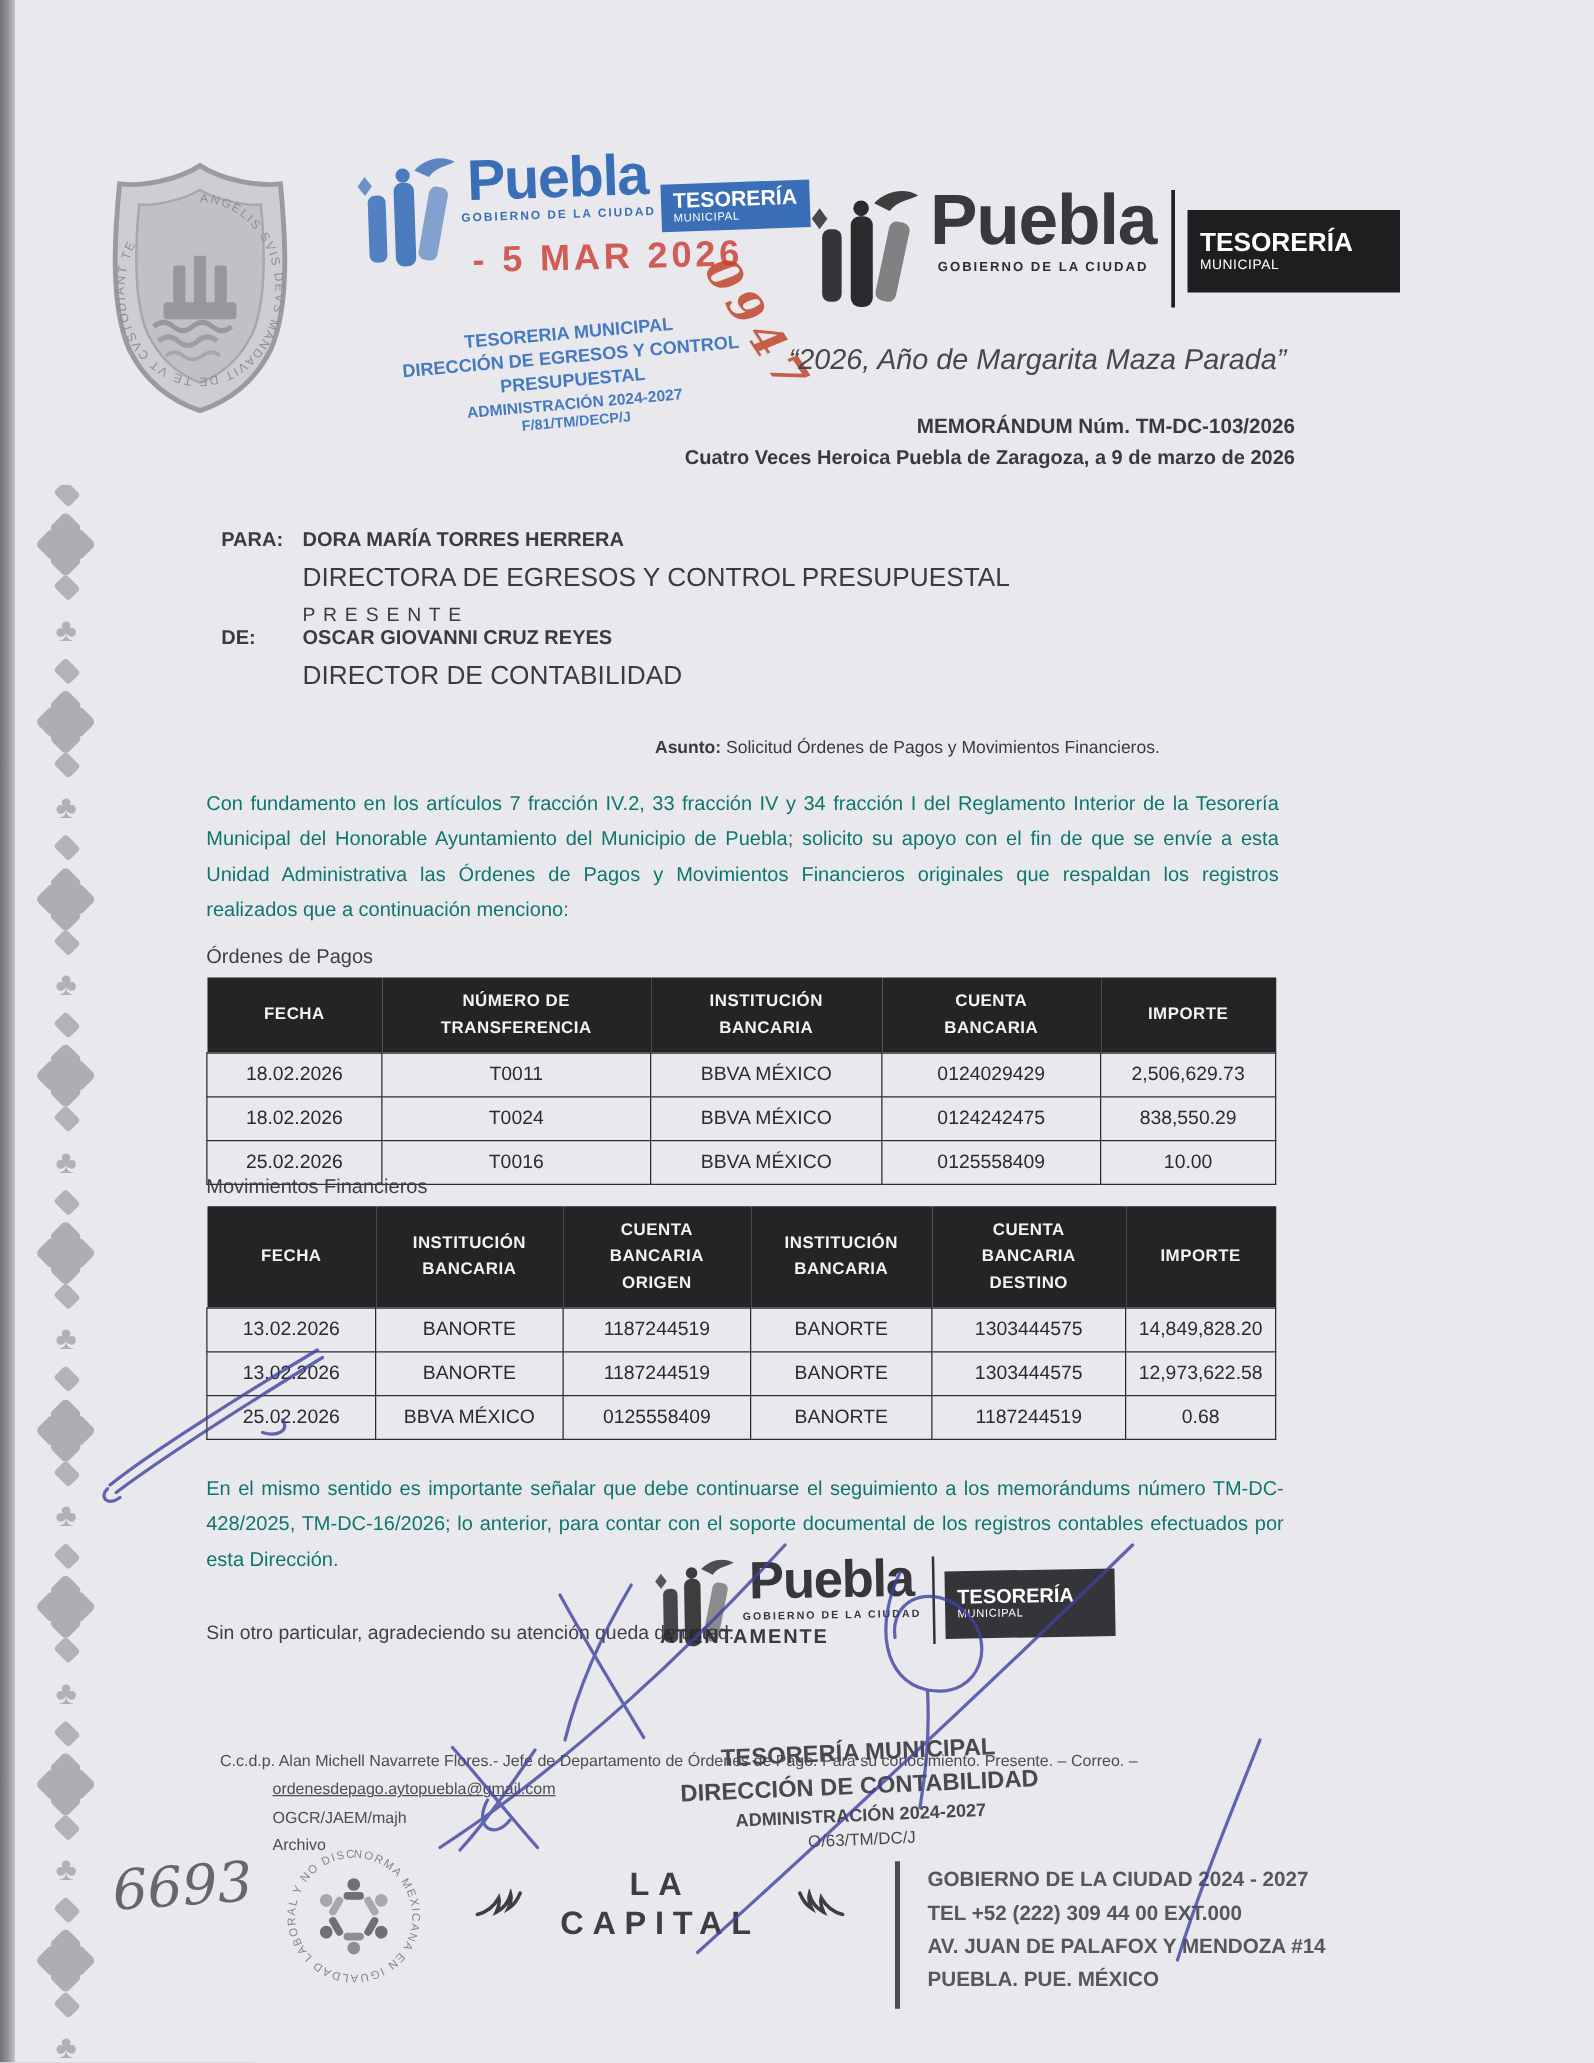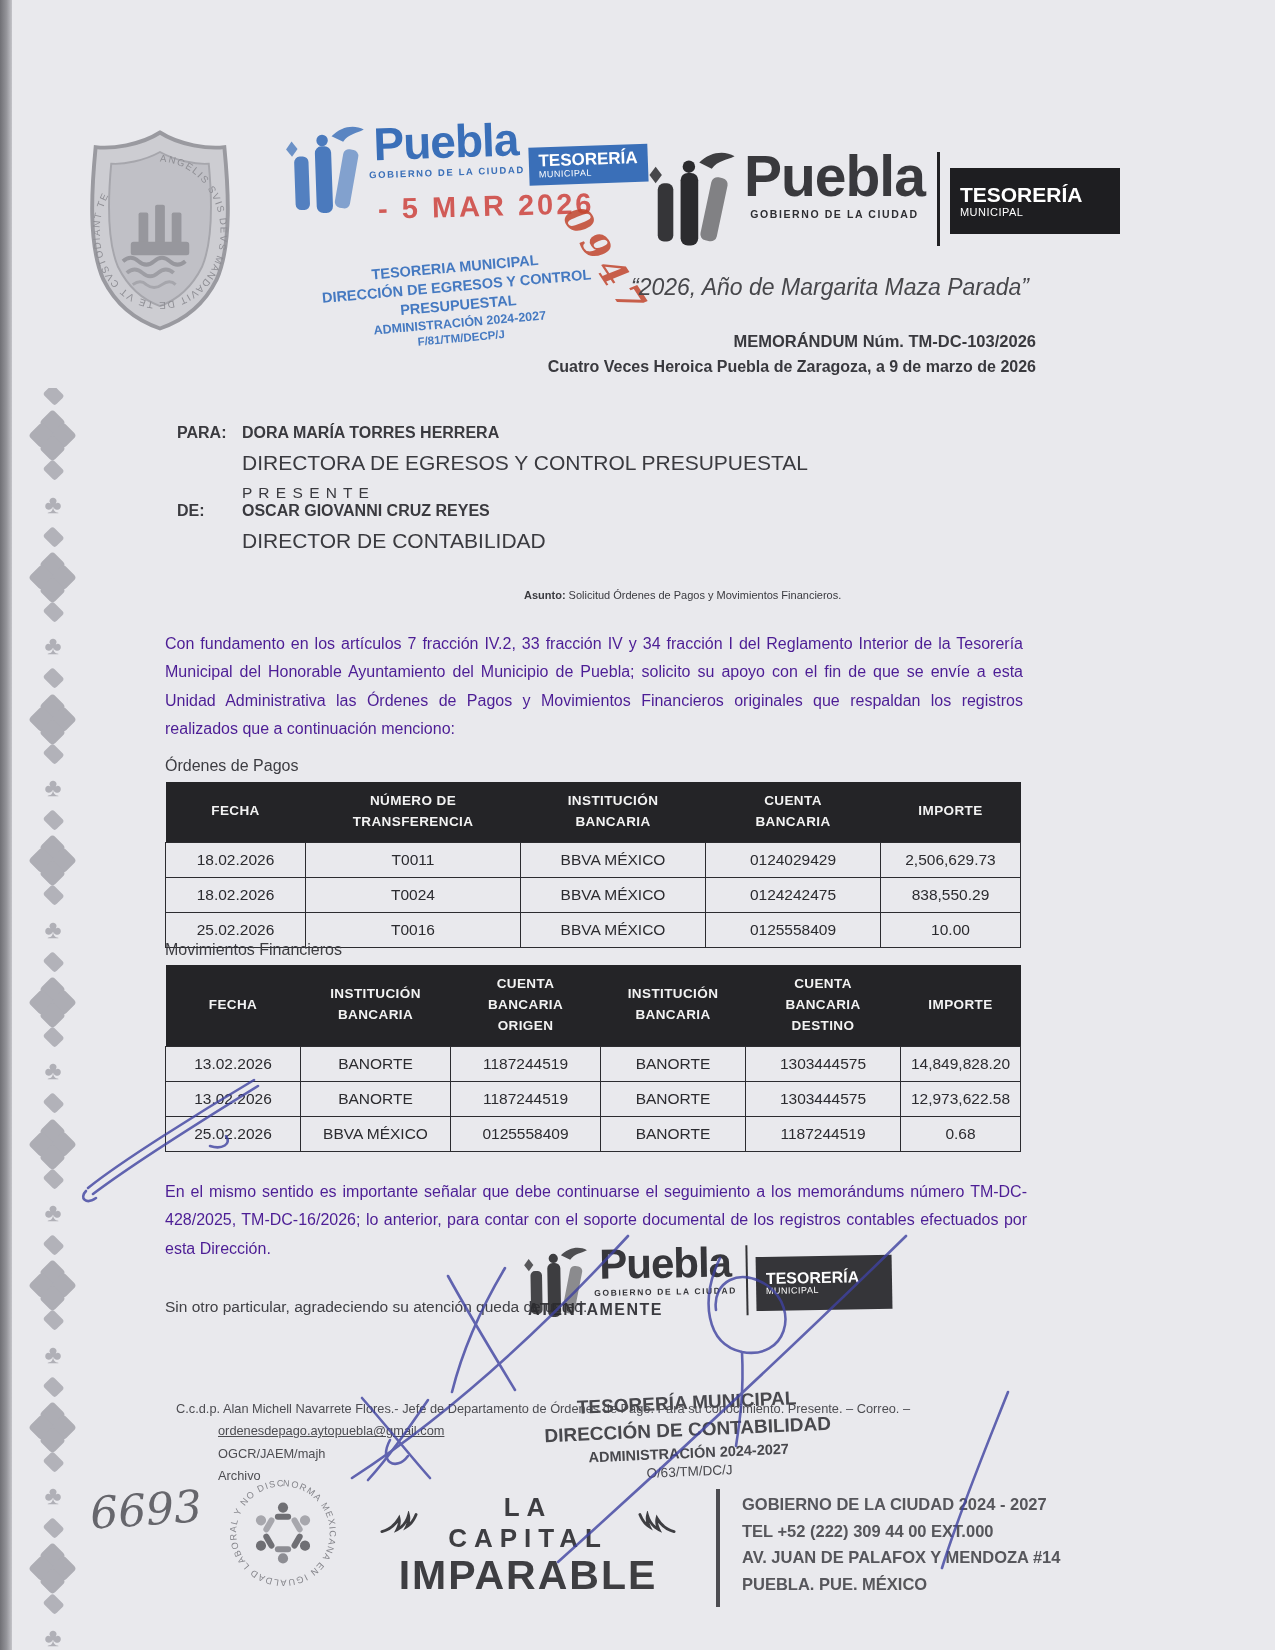--- a/index.html
+++ b/index.html
@@ -61,23 +61,23 @@
   .memo-block .m1{font-size:16.5px;margin-bottom:7px;}
   .memo-block .m2{font-size:16px;}
   
   .recipients{left:177px;top:424px;font-size:16px;color:#3a3a3f;}
   .rcp-row{display:flex;}
   .rcp-label{font-weight:bold;width:65px;}
   .rcp-name{font-weight:bold;text-align:center;}
   .rcp-title{margin-left:65px;margin-top:9px;font-size:21px;}
   .rcp-presente{margin-left:65px;margin-top:9px;font-size:15.5px;letter-spacing:1px;}
   .de-row{}
-  .subject{left:524px;top:589px;font-size:11px;color:#3a3a3f;}
+  .subject{left:524px;top:589px;font-size:14px;color:#3a3a3f;}
   .subject b{font-weight:bold;}
-  .para{left:165px;width:858px;font-size:16px;line-height:1.78;text-align:justify;color:#4c1d95;}
+  .para{left:165px;width:858px;font-size:16px;line-height:1.78;text-align:justify;color:#0f766e;}
   .para1{top:630px;} .para2{top:1178px;width:862px;}
   .closing{left:165px;top:1298px;font-size:15.5px;color:#404045;}
   
   .tbl-title{left:165px;font-size:16px;color:#3d3d42;}
   .t1-title{top:757px;} .t2-title{top:941px;}
   table{border-collapse:collapse;table-layout:fixed;}
   .tbl{left:165px;width:855px;}
   .tbl1{top:782px;} .tbl2{top:965px;}
   th{background:#242427;color:#f3f3f3;font-size:13.5px;font-weight:bold;
      padding:9px 4px;white-space:pre-line;line-height:1.55;letter-spacing:.4px;}
@@ -497,21 +497,20 @@
   <div class="abs capital">
     <div class="row1">
       <svg width="38" height="24" viewBox="0 0 40 24" stroke="#3e3e42" fill="none" stroke-width="3" stroke-linecap="round">
         <path d="M2 21 C10 19 16 14 20 7 C21 11 20 15 18 19 C24 16 28 11 30 4 C31 8 30 12 28 16 C33 13 36 8 38 3"></path>
       </svg>
       <span>LA CAPITAL</span>
       <svg class="wing-r" width="38" height="24" viewBox="0 0 40 24" stroke="#3e3e42" fill="none" stroke-width="3" stroke-linecap="round">
         <path d="M2 21 C10 19 16 14 20 7 C21 11 20 15 18 19 C24 16 28 11 30 4 C31 8 30 12 28 16 C33 13 36 8 38 3"></path>
       </svg>
     </div>
-    <div class="row2">IMPARABLE</div>
   </div>
 
   <div class="abs foot-div"></div>
   <div class="abs contact">
     <div>GOBIERNO DE LA CIUDAD 2024 - 2027</div>
     <div>TEL +52 (222) 309 44 00 EXT.000</div>
     <div>AV. JUAN DE PALAFOX Y MENDOZA #14</div>
     <div>PUEBLA. PUE. MÉXICO</div>
   </div>
 

